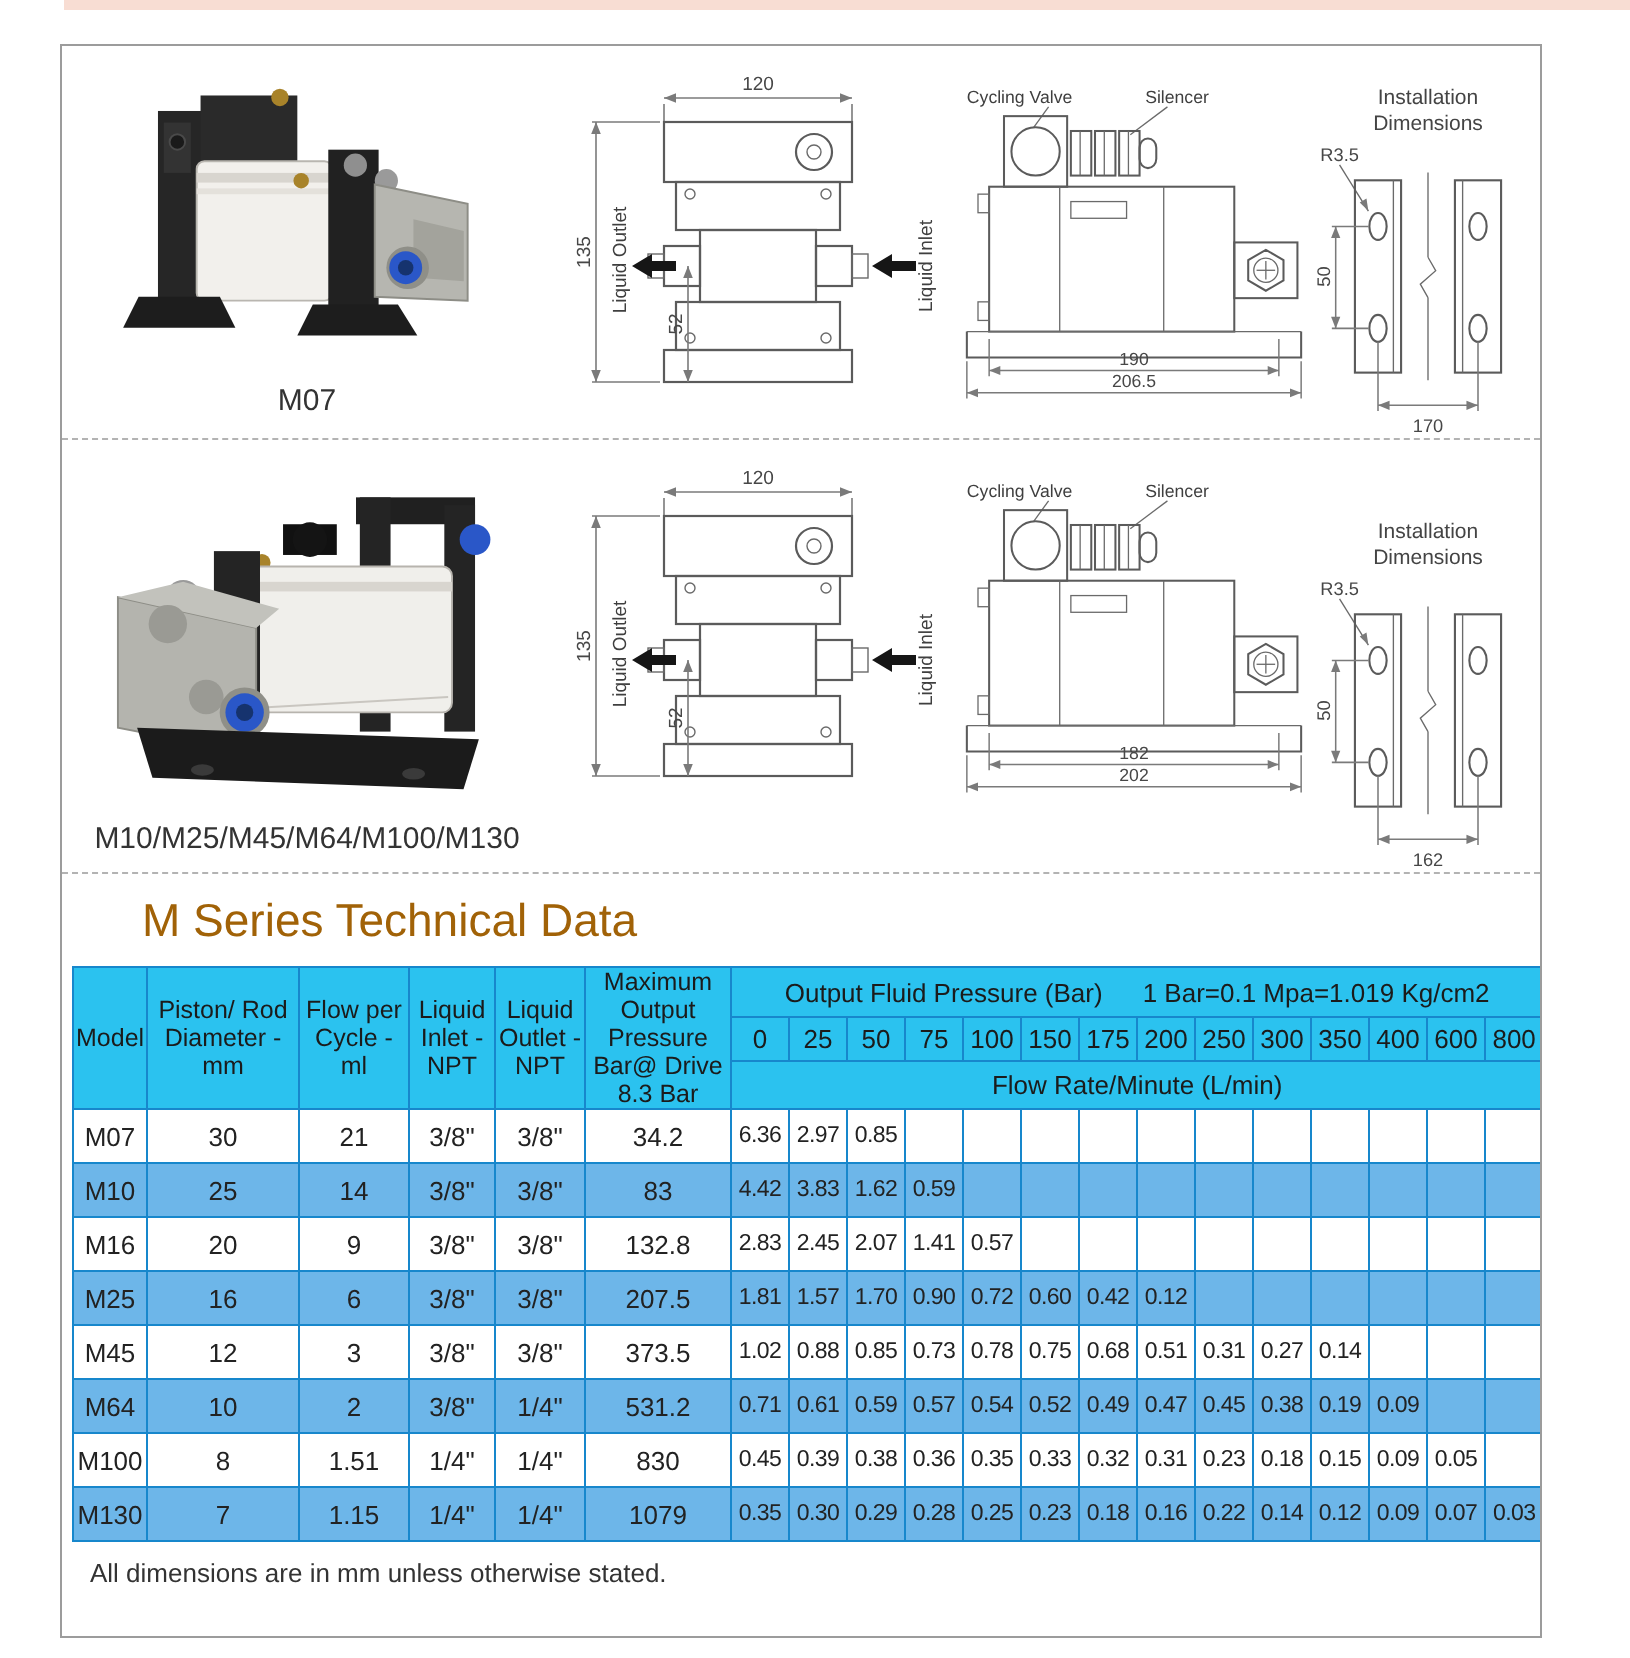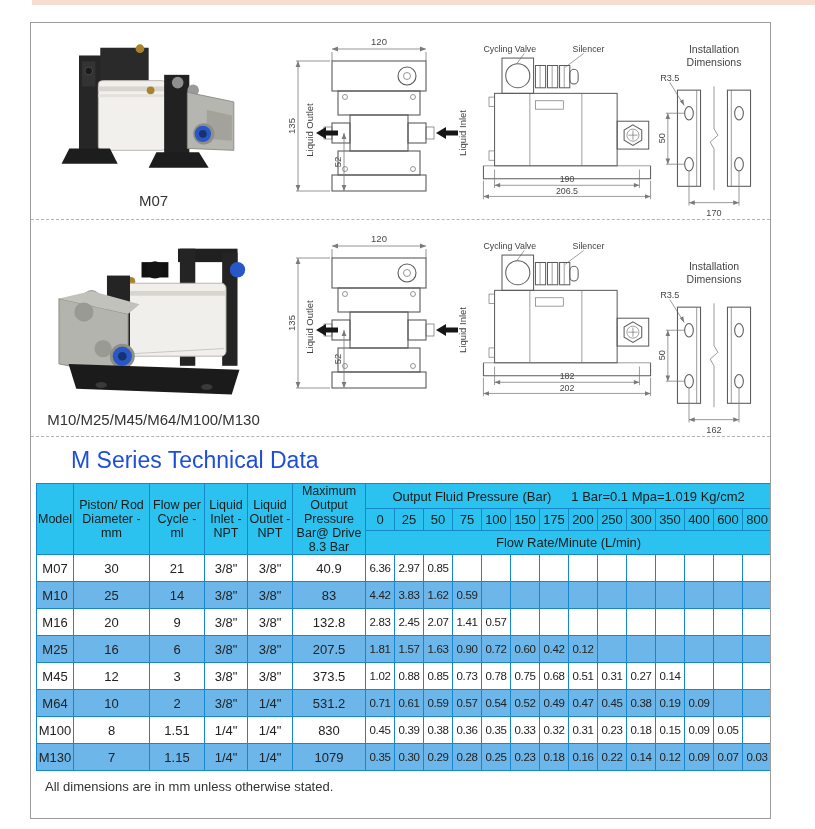--- a/index.html
+++ b/index.html
@@ -27,21 +27,21 @@
 
   svg .ol   { fill:none; stroke:#5b5b5b; stroke-width:1.1; }
   svg .thin { fill:none; stroke:#6a6a6a; stroke-width:0.7; }
   svg .dim  { fill:none; stroke:#7a7a7a; stroke-width:0.8; }
   svg .arrow { fill:#7a7a7a; stroke:none; }
   svg .blackarrow { fill:#161616; stroke:none; }
   svg .dimtext { fill:#474747; font-size:9.5px; font-family:"Liberation Sans",sans-serif; }
   svg .lbltext { fill:#3f3f3f; font-size:9.5px; font-family:"Liberation Sans",sans-serif; }
 
   .table-area { border-top:1px dashed #b3b3b3; }
-  .data-title { font-size:23px; font-weight:400; color:#1d4ed8; margin:10px 0 9px 40px; }
+  .data-title { font-size:23px; font-weight:400; color:#a16207; margin:10px 0 9px 40px; }
   table.spec-table {
     width:734px; margin-left:5px; border-collapse:collapse; table-layout:fixed;
   }
   .spec-table th, .spec-table td { border:1px solid var(--table-border,#1787cc); padding:0 1px; text-align:center; }
   .spec-table thead th { background:var(--header-cyan,#2bc2ef); font-weight:400; color:#1b1b1b; }
   .hd-spec { font-size:12.5px; line-height:1.12; }
   .group-th { font-size:13px; height:25px; }
   .group-th .conv { margin-left:20px;text-align:center; }
   .press-th { font-size:13px; height:22px; }
   .caption-th { font-size:13px; height:24px; }
@@ -419,21 +419,21 @@
           <th colspan="14" class="caption-th">Flow Rate/Minute (L/min)</th>
         </tr>
       </thead>
       <tbody>
           <tr>
             <td>M07</td>
             <td>30</td>
             <td>21</td>
             <td>3/8"</td>
             <td>3/8"</td>
-            <td>40.9</td>
+            <td>34.2</td>
             <td class="rate">6.36</td>
             <td class="rate">2.97</td>
             <td class="rate">0.85</td>
             <td class="rate"></td>
             <td class="rate"></td>
             <td class="rate"></td>
             <td class="rate"></td>
             <td class="rate"></td>
             <td class="rate"></td>
             <td class="rate"></td>
@@ -488,21 +488,21 @@
           </tr>
           <tr class="alt">
             <td>M25</td>
             <td>16</td>
             <td>6</td>
             <td>3/8"</td>
             <td>3/8"</td>
             <td>207.5</td>
             <td class="rate">1.81</td>
             <td class="rate">1.57</td>
-            <td class="rate">1.63</td>
+            <td class="rate">1.70</td>
             <td class="rate">0.90</td>
             <td class="rate">0.72</td>
             <td class="rate">0.60</td>
             <td class="rate">0.42</td>
             <td class="rate">0.12</td>
             <td class="rate"></td>
             <td class="rate"></td>
             <td class="rate"></td>
             <td class="rate"></td>
             <td class="rate"></td>

